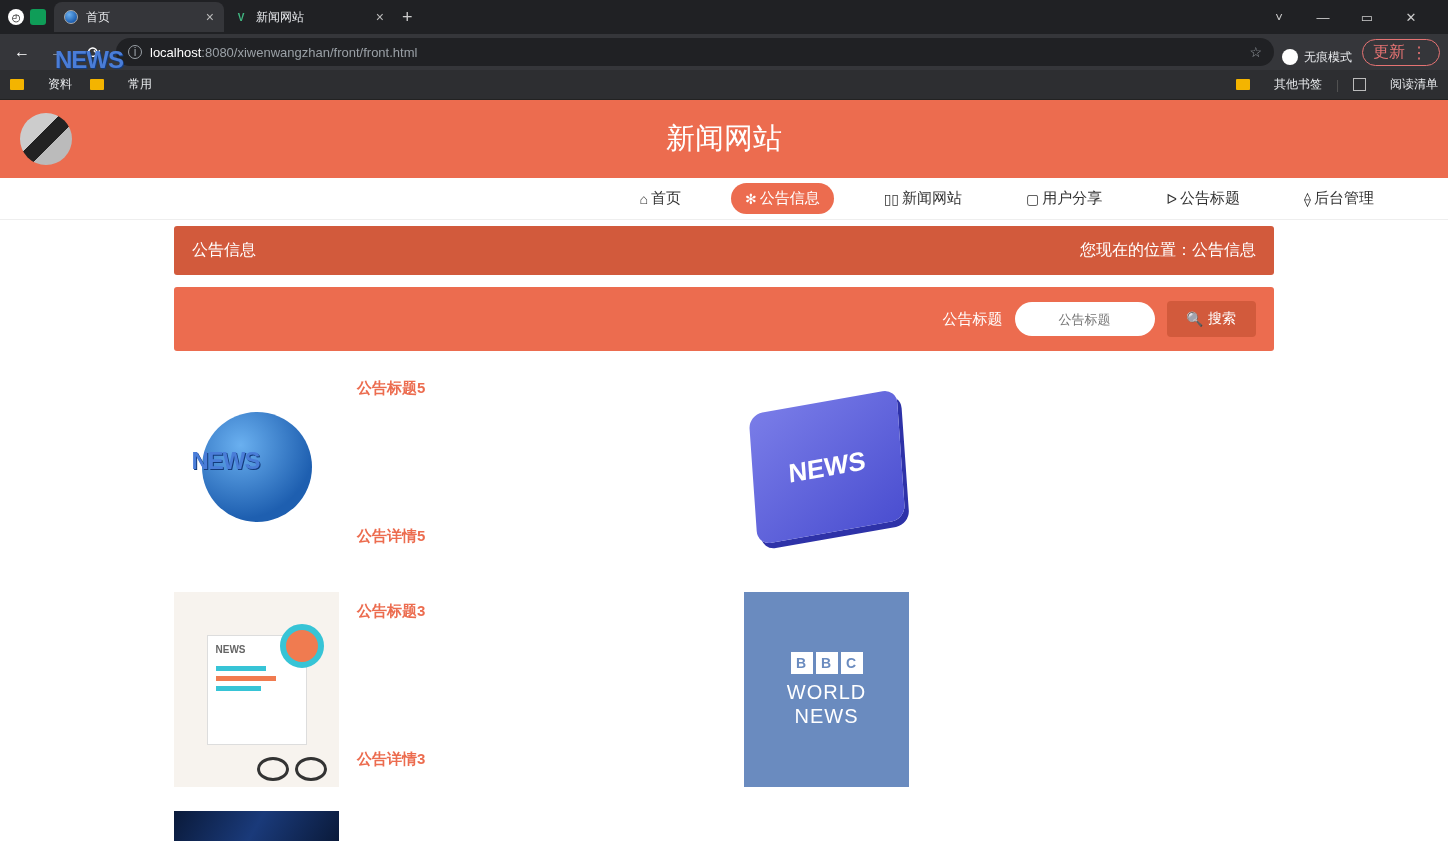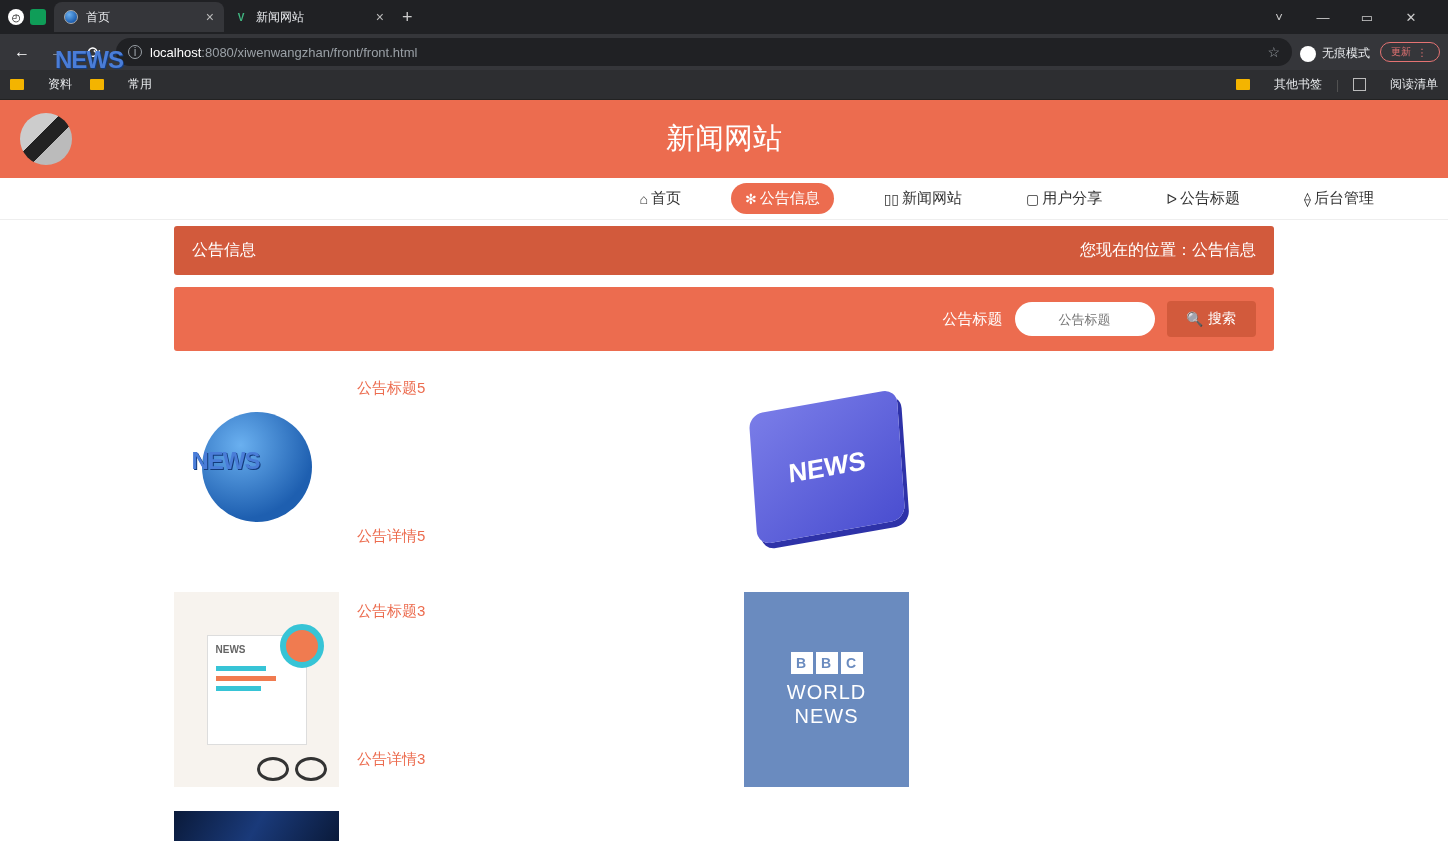--- a/index.html
+++ b/index.html
@@ -25,21 +25,21 @@
   .nav-btn { width: 28px; height: 28px; display: flex; align-items: center; justify-content: center; color: #9aa0a6; cursor: pointer; font-size: 16px; }
   .nav-btn.enabled { color: #fff; }
   .addr-bar { flex: 1; display: flex; align-items: center; background: #202124; border-radius: 14px; height: 28px; padding: 0 12px; gap: 8px; }
   .addr-bar .lock { color: #9aa0a6; font-size: 12px; border:1px solid #9aa0a6; border-radius:50%; width:14px; height:14px; display:flex; align-items:center; justify-content:center;}
   .url { font-size: 13px; color: #fff; }
   .url .dim { color: #9aa0a6; }
   .addr-right { display:flex; align-items:flex-end; gap:10px; }
   .star { color:#9aa0a6; font-size:14px; }
   .incog { display:flex; align-items:center; gap:6px; color:#e8eaed; font-size:12px; }
   .incog-ico { width:16px; height:16px; background:#fff; border-radius:50%; }
-  .update-btn { border:1px solid #e57373; color:#e57373; border-radius:14px; padding:2px 14px 2px 10px; font-size:10px; display:flex; align-items:center; gap:6px;}
+  .update-btn { border:1px solid #e57373; color:#e57373; border-radius:14px; padding:2px 14px 2px 10px; font-size:16px; display:flex; align-items:center; gap:6px;}
   .update-btn .dots{ color:#e57373; letter-spacing:-2px; }
 
   .bookmark-row { display:flex; align-items:center; height:30px; background:#2d2e31; padding:0 10px; gap:18px; font-size:12px; color:#e8eaed; border-bottom:1px solid #222;}
   .bm { display:flex; align-items:center; gap:24px; cursor:pointer; }
   .folder-ico { width:14px; height:11px; background:#f4b400; border-radius:1px; }
   .bm-right { margin-left:auto; display:flex; gap:14px; align-items:center;}
   .list-ico { width:13px; height:13px; border:1px solid #bbb; }
 
   
   .viewport { height: 768px; background:#fff; overflow-y:scroll; position:relative;}
@@ -65,21 +65,21 @@
 
   .search-bar { background:#ec6c4f; padding:14px 18px; display:flex; justify-content:flex-end; align-items:center; gap:12px; border-radius:3px; font-size:15px; color:#fff; margin-bottom:18px;}
   .search-label { color:#fff; }
   .search-input { width:140px; height:34px; border-radius:17px; border:none; padding:0 16px; font-size:13px; color:#555; outline:none; text-align:center;}
   .search-btn { background:#d25a3c; color:#fff; border:none; height:36px; padding:0 20px; border-radius:4px; font-size:14px; cursor:pointer; display:flex; align-items:center; gap:4px;}
 
   .grid { display:grid; grid-template-columns: 1fr 1fr; gap:28px 40px; }
   .card { display:flex; gap:18px; }
   .thumb { width:165px; height:195px; background:#f0f0f0; display:flex; align-items:center; justify-content:center; overflow:hidden; flex-shrink:0;}
   .card-text { display:flex; flex-direction:column; justify-content:space-between; padding:10px 0 18px; }
-  .card-title, .card-detail { color:#ec6c4f; font-size:15px; cursor:pointer; }
+  .card-title, .card-detail { color:#ec6c4f; font-size:15px; cursor:pointer;font-weight:bold; }
 
   
   .thumb-news-globe { position:relative; background:#fff;}
   .globe { width:110px; height:110px; border-radius:50%; background:radial-gradient(circle at 35% 30%, #6ab0f0, #1e5fb0 70%); position:relative;}
   .globe::after{ content:"NEWS"; position:absolute; top:35px; left:-10px; font-weight:900; font-size:24px; color:#4a7dd8; text-shadow:1px 1px 0 #133a7a; letter-spacing:-1px;}
 
   .thumb-key { background:#fff; display:flex; align-items:center; justify-content:center;}
   .key3d { width:150px; height:130px; background:linear-gradient(145deg,#7a7de8,#4a4ed0); border-radius:14px; transform:rotate(-10deg) skewX(-6deg); display:flex; align-items:center; justify-content:center; color:#fff; font-weight:900; font-size:26px; box-shadow:4px 6px 0 #2e32a8;}
 
   .thumb-flat { background:#f7f3ee; }

